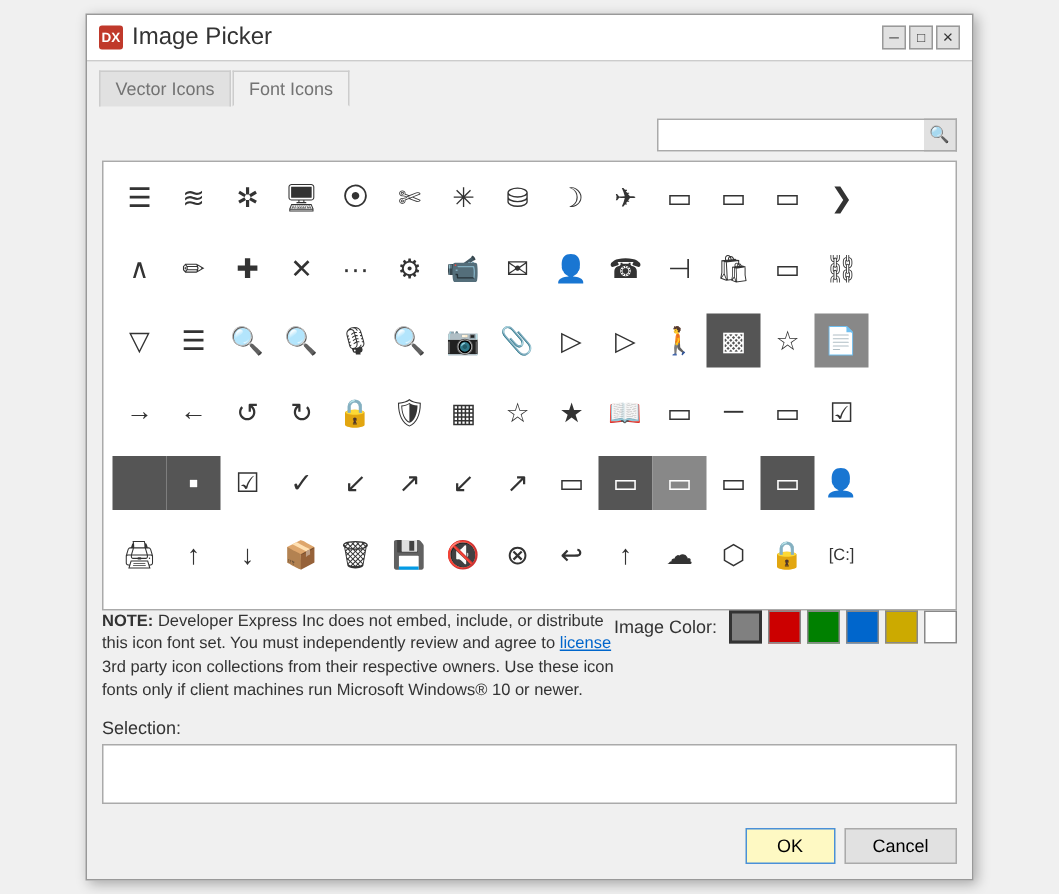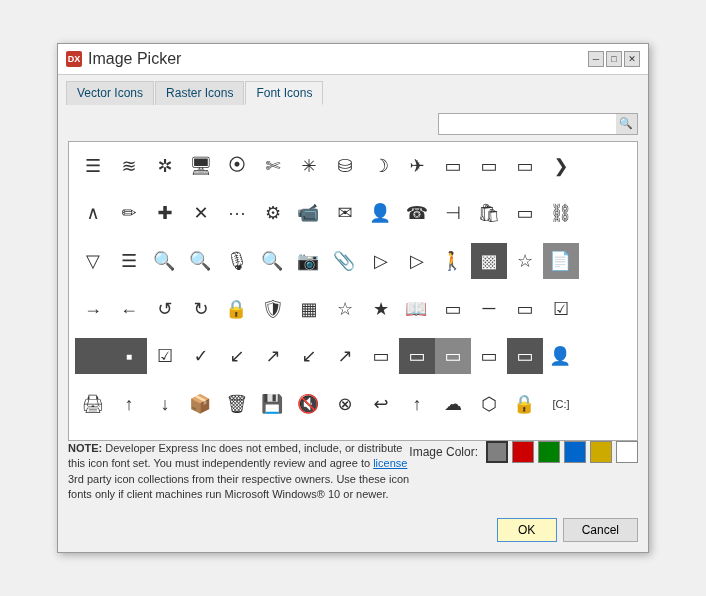--- a/index.html
+++ b/index.html
@@ -67,21 +67,21 @@
       display: flex;
       padding: 6px 8px 0 8px;
       gap: 1px;
     }
     .tab {
       padding: 4px 10px;
       border: 1px solid #ccc;
       background: #e1e1e1;
       cursor: pointer;
       font-size: 12px;
-      color: #0c4a6e;
+      color: #737373;
       border-bottom: none;
     }
     .tab.active {
       background: #f0f0f0;
       border-bottom: 1px solid #f0f0f0;
       position: relative;
       z-index: 1;
     }
     .content {
       padding: 8px 10px;
@@ -228,21 +228,20 @@
     </div>
     <div class="title-bar-controls">
       <button class="title-btn">─</button>
       <button class="title-btn">□</button>
       <button class="title-btn">✕</button>
     </div>
   </div>
 
   <div class="tabs">
     <div class="tab">Vector Icons</div>
-    <div class="tab">Raster Icons</div>
     <div class="tab active">Font Icons</div>
   </div>
 
   <div class="content">
 
     <div class="search-bar">
       <div class="search-input-wrapper">
         <input class="search-input" type="text" style="">
         <button class="search-icon-btn">🔍</button>
       </div>
@@ -373,19 +372,23 @@
         <span class="color-label">Image Color:</span>
         <div class="color-swatch selected" style="background:#808080;"></div>
         <div class="color-swatch" style="background:#cc0000;"></div>
         <div class="color-swatch" style="background:#008000;"></div>
         <div class="color-swatch" style="background:#0066cc;"></div>
         <div class="color-swatch" style="background:#ccaa00;"></div>
         <div class="color-swatch" style="background:#ffffff;"></div>
       </div>
     </div>
 
+    <div class="selection-area">
+      <div class="selection-label">Selection:</div>
+      <input class="selection-input" type="text" style="">
+    </div>
   </div>
 
   <div class="footer-buttons">
     <button class="footer-btn primary">OK</button>
     <button class="footer-btn">Cancel</button>
   </div>
 </div>
 
 </body></html>

